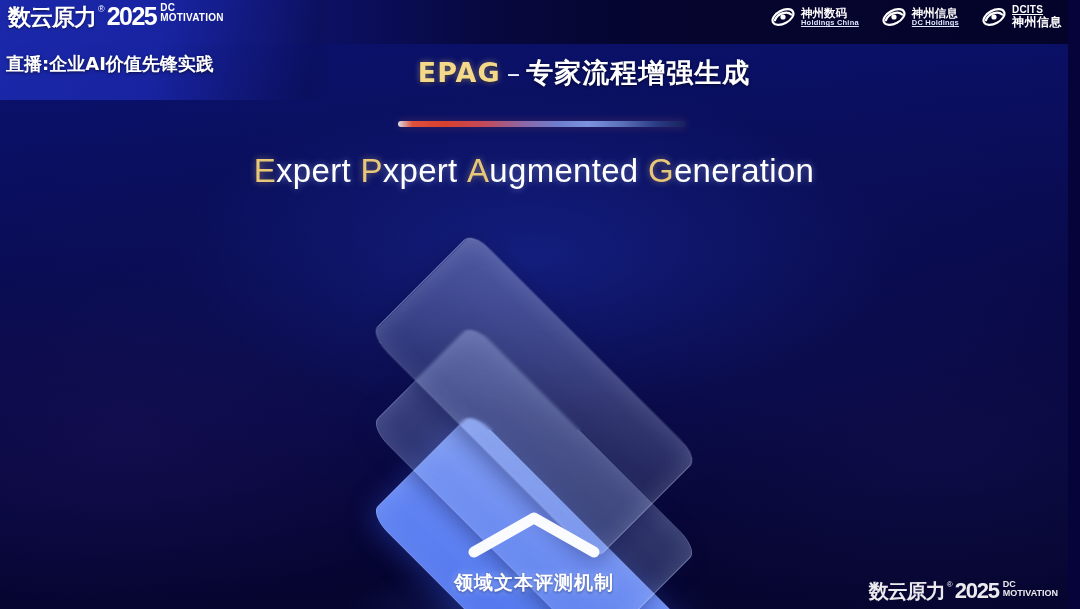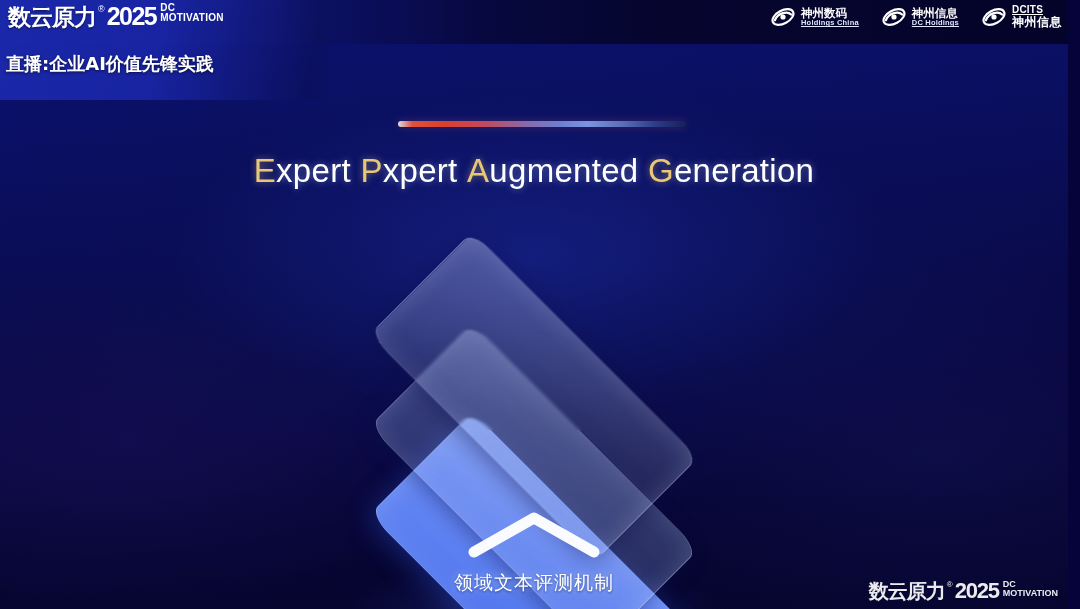--- a/index.html
+++ b/index.html
@@ -174,21 +174,21 @@
     position:absolute; left:50%; top:300px;
     width:520px; height:170px;
     transform:translateX(-50%);
     background:radial-gradient(ellipse 50% 50% at 50% 50%, rgba(90,125,245,0.28) 0%, rgba(60,90,220,0.10) 48%, rgba(0,0,0,0) 75%);
     pointer-events:none;
   }
 
   
   .layer-label {
     position:absolute;
-    color:#ffffff; font-weight:normal; white-space:nowrap;
+    color:#ffffff; font-weight:bold; white-space:nowrap;
     font-family:"DejaVu Sans","Liberation Sans",sans-serif;
     text-shadow:0 0 8px rgba(160,190,255,0.85), 0 1px 3px rgba(10,20,80,0.75);
     z-index:4;
   }
   #label-top { left:50%; transform:translateX(-50%); top:334px; font-size:19px; letter-spacing:1px; }
 
   
   #chevron-icon {
     position:absolute; left:50%; top:272px;
     transform:translateX(-50%);
@@ -270,20 +270,23 @@
         </svg>
       </span>
       <span class="ptext">
         <span class="p-en">DCITS</span>
         <span class="p-cn">神州信息</span>
       </span>
     </div>
 
   </div>
 
+  <div id="epag-title">
+    <span class="gold">EPAG</span><span class="dash">–</span><span class="cn">专家流程增强生成</span>
+  </div>
 
   <div id="divider"></div>
 
   <div id="english-title">
     <span class="cap">E</span><span class="rest">xpert</span><span class="rest">&nbsp;</span><span class="cap">P</span><span class="rest">xpert</span><span class="rest">&nbsp;</span><span class="cap">A</span><span class="rest">ugmented</span><span class="rest">&nbsp;</span><span class="cap">G</span><span class="rest">eneration</span>
   </div>
 
   <div id="stack">
     <div id="stack-glow"></div>
 

